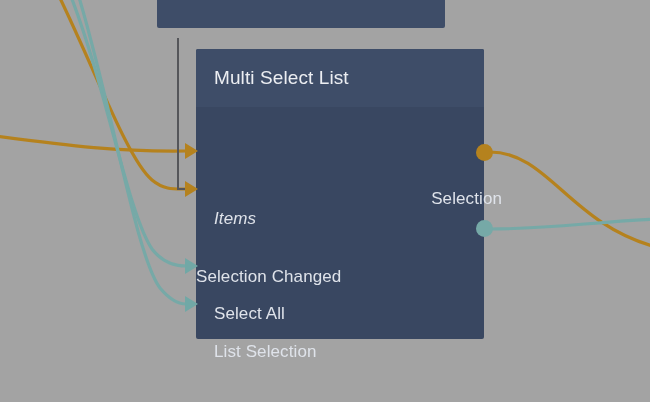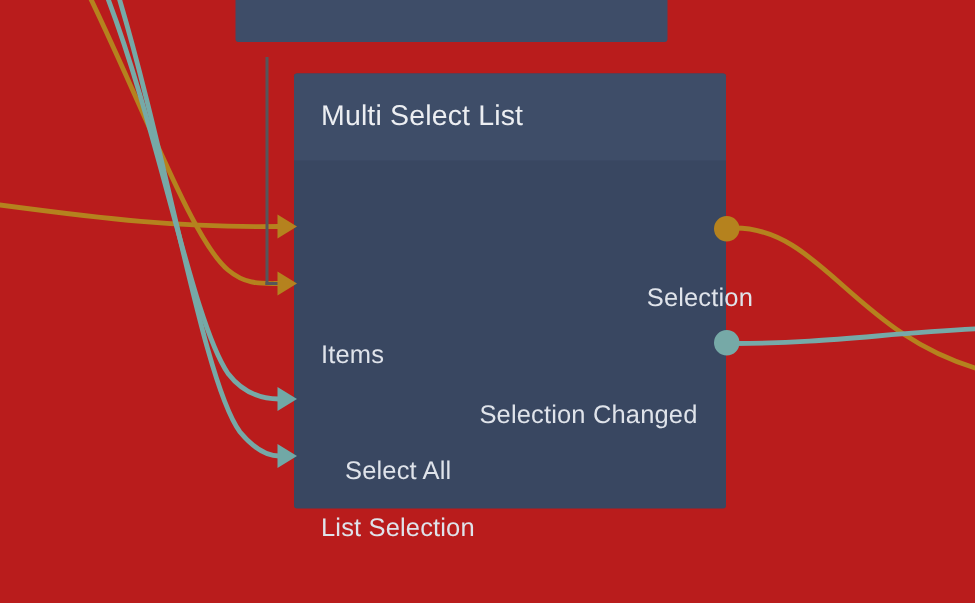--- a/index.html
+++ b/index.html
@@ -5,21 +5,21 @@
   html, body {
     margin: 0;
     padding: 0;
     background: #1f1f1f;
   }
   #canvas {
     position: relative;
     width: 650px;
     height: 402px;
     overflow: hidden;
-    background: #b91c1c;
+    background: #a3a3a3;
     font-family: "Liberation Sans", sans-serif;
   }
   #wires {
     position: absolute;
     left: 0;
     top: 0;
     width: 650px;
     height: 402px;
     pointer-events: none;
   }
@@ -81,26 +81,26 @@
     position: absolute;
     left: 0;
     width: 100%;
     height: 22px;
     font-size: 17px;
     color: #dfe3ea;
     letter-spacing: .1px;
     white-space: nowrap;
   }
   .row.in  { left: 18px; }
-  .row.out { left: 0; width: 269px; text-align: right; }
+  .row.out { left: 0; width: 269px; text-align: left; }
 
   .row-selection        { top: 140px; text-align: right; }
-  .row-items            { top: 178px; }
+  .row-items            { top: 160px; font-style: italic; }
   .row-selection-change { top: 218px; }
-  .row-select-all       { top: 255px; margin-left: 16px; }
+  .row-select-all       { top: 255px; }
   .row-clear-selection   { top: 293px; }
 
   
   .port-in {
     position: absolute;
     width: 0;
     height: 0;
     border-top: 8px solid transparent;
     border-bottom: 8px solid transparent;
     border-left: 13px solid #b5821e;

